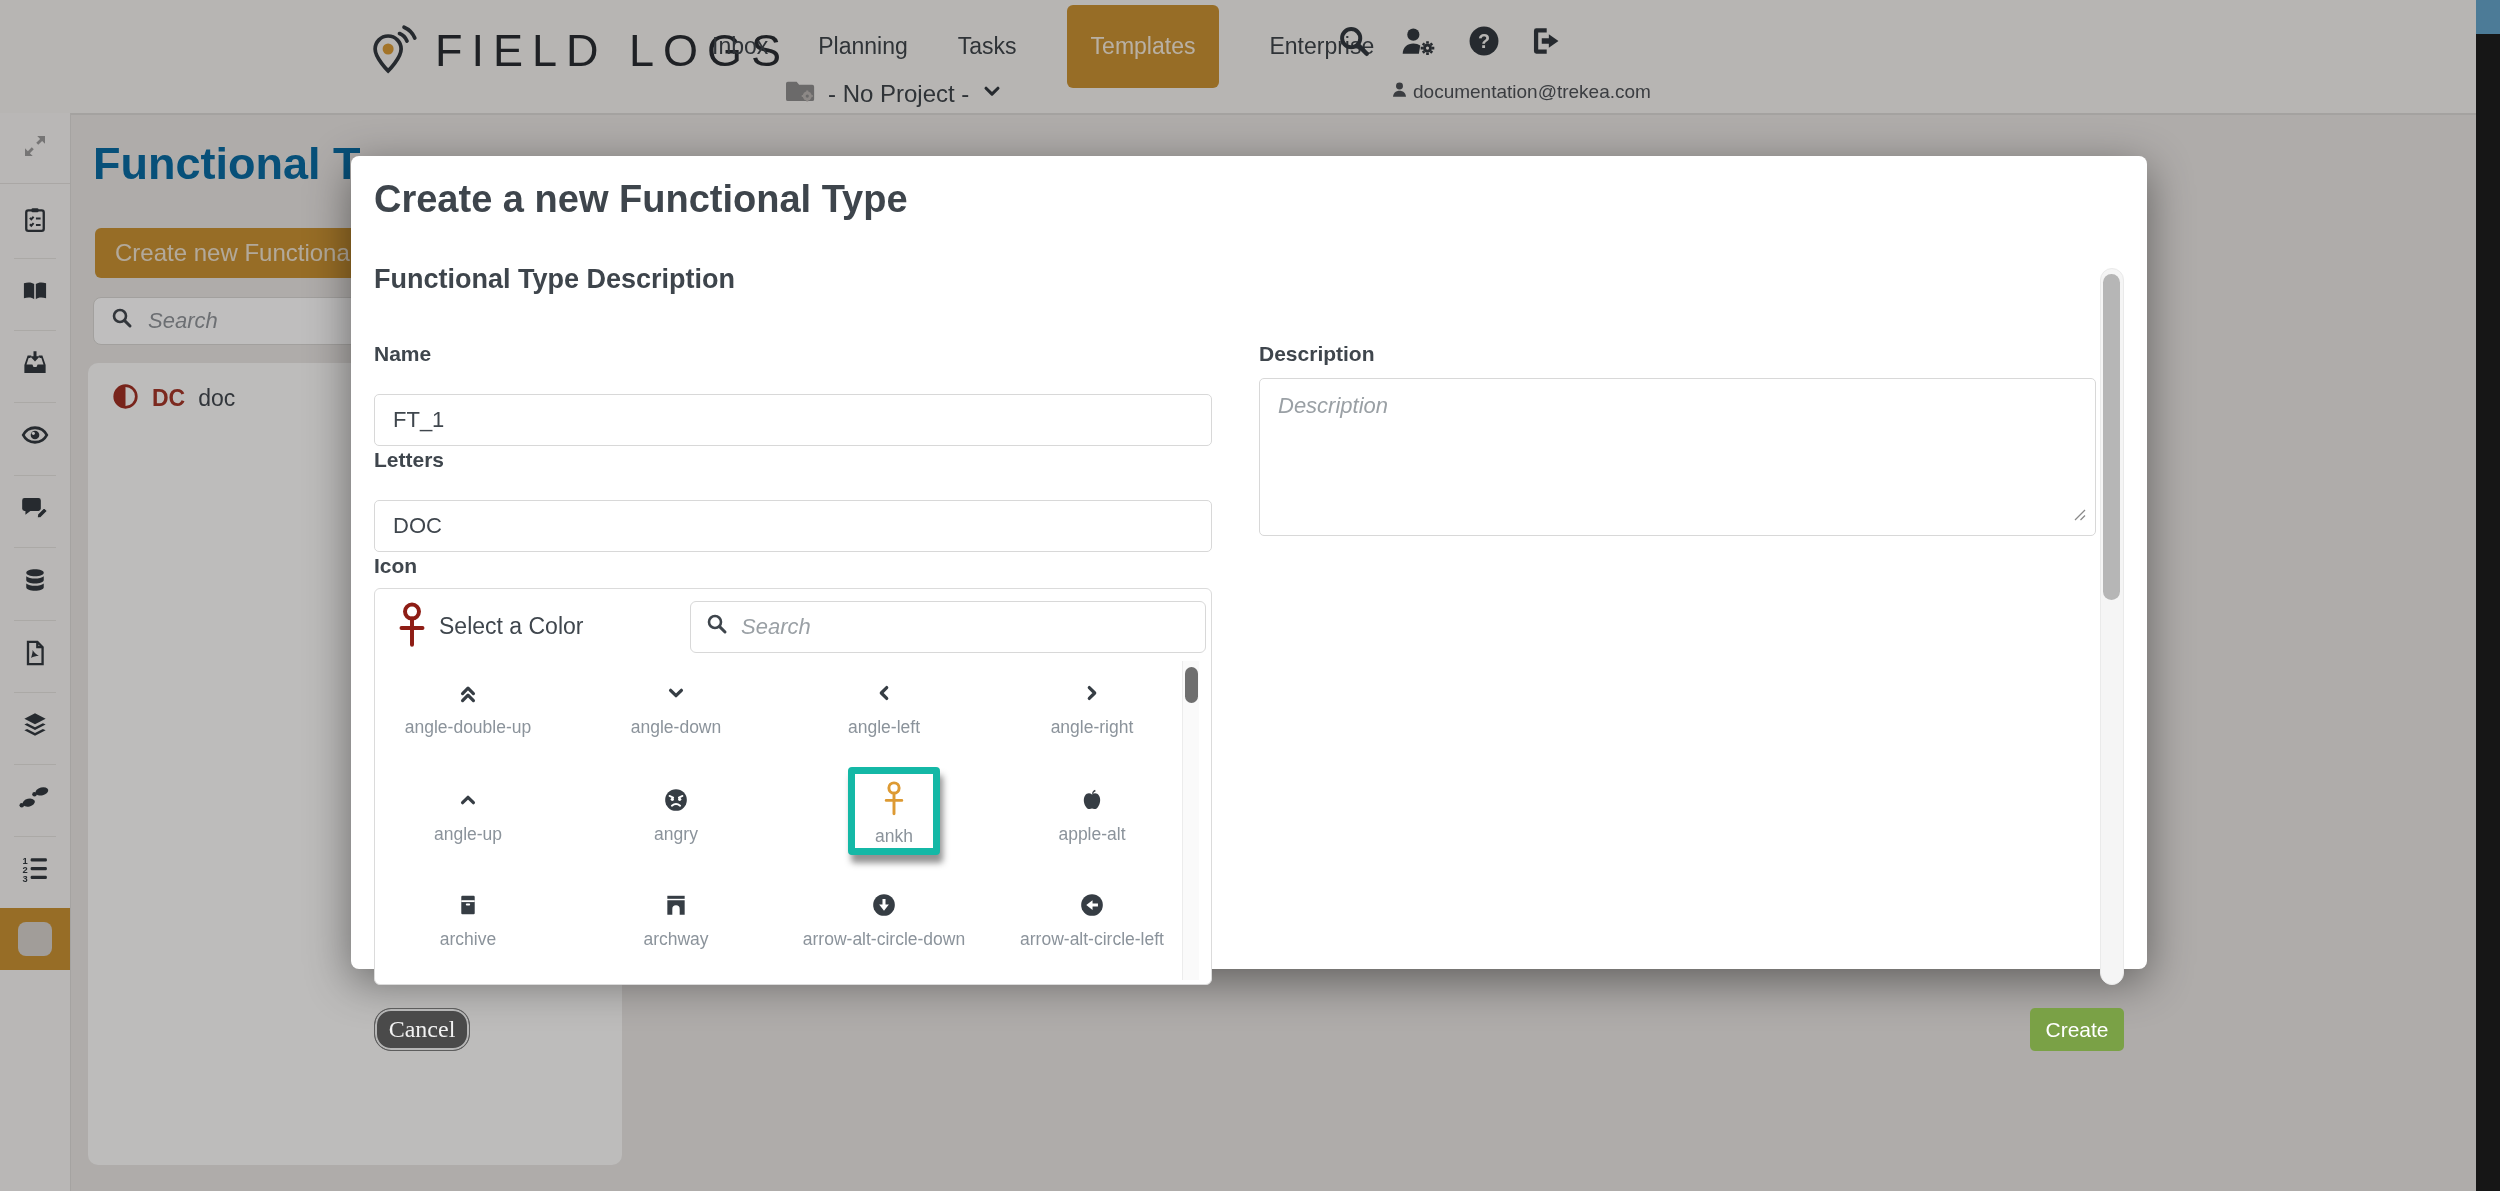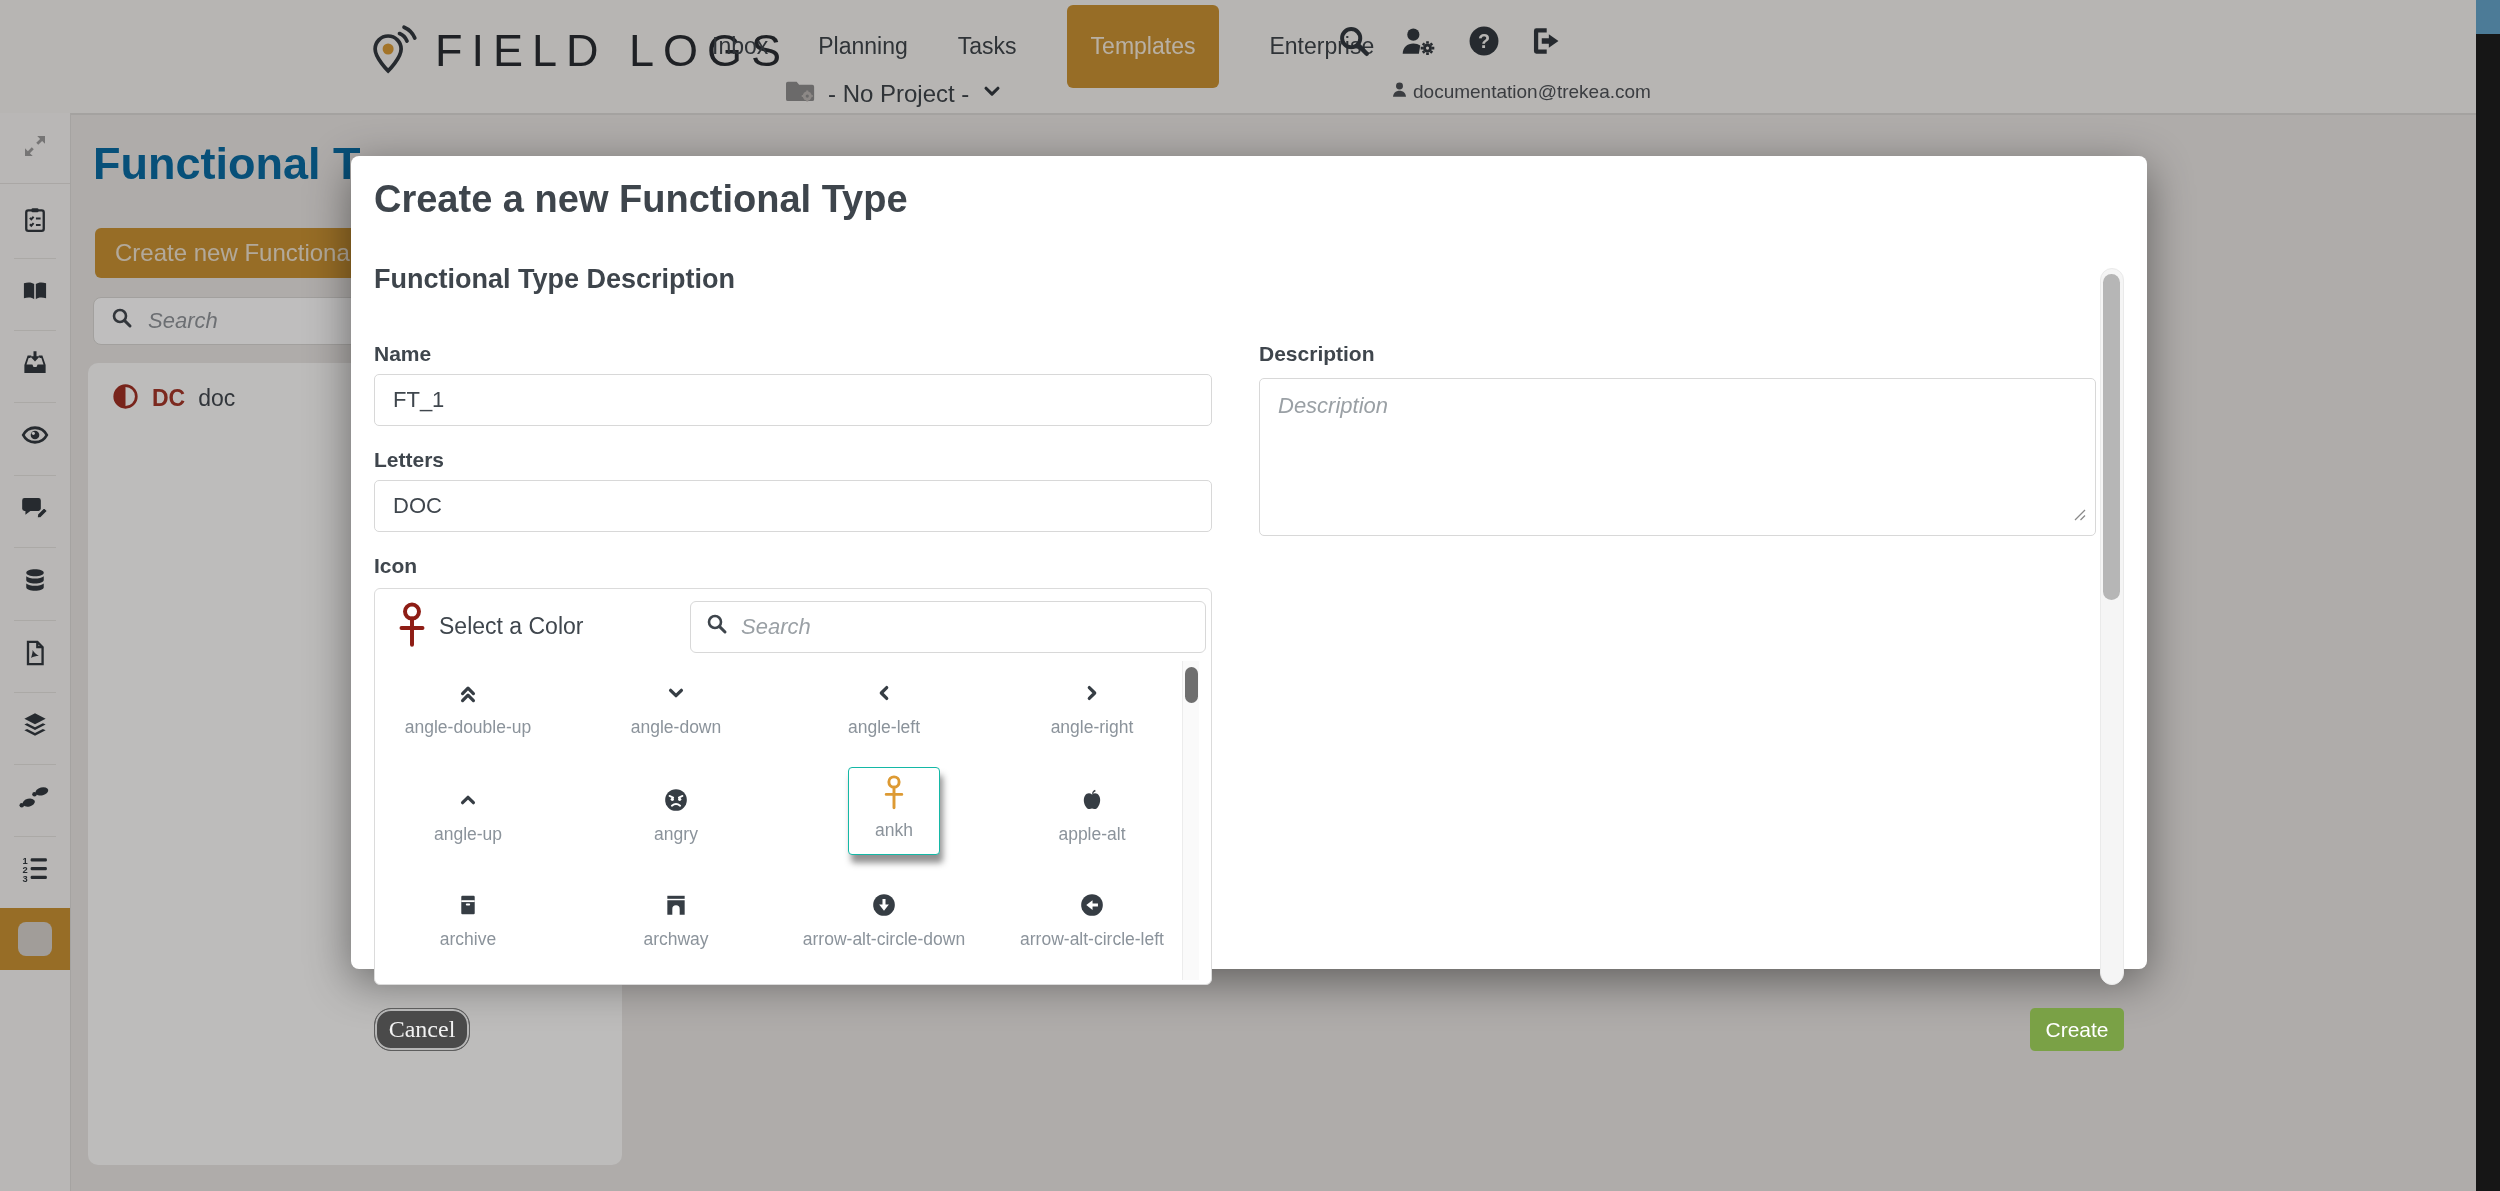--- a/index.html
+++ b/index.html
@@ -53,21 +53,21 @@
   .overlay{position:absolute;inset:0;background:rgba(18,16,14,0.27);z-index:5;}
 
   
   .modal{position:absolute;left:351px;top:156px;width:1796px;height:813px;background:#fff;
          border-radius:8px;box-shadow:0 12px 45px rgba(0,0,0,0.45);z-index:10;}
   .m-title{position:absolute;left:23px;top:22px;font-size:38px;font-weight:bold;color:#3e454c;}
   .m-section{position:absolute;left:23px;top:108px;font-size:27px;font-weight:bold;color:#3e454c;}
   .m-label{position:absolute;font-size:21px;font-weight:bold;color:#3f464d;}
   .m-input{position:absolute;height:52px;border:1px solid #d8d8d8;border-radius:5px;
            font-size:22px;color:#3f464d;padding:0 18px;box-sizing:border-box;font-family:inherit;
-           background:#fff;outline:none;}
+           background:#fff;outline:none;margin-top:20px;}
   .m-input::placeholder,.m-textarea::placeholder{font-style:italic;color:#9aa0a5;}
   .m-textarea{position:absolute;left:908px;top:222px;width:837px;height:158px;border:1px solid #d8d8d8;
               border-radius:5px;font-size:22px;color:#3f464d;padding:14px 18px;box-sizing:border-box;
               font-family:inherit;resize:none;outline:none;}
   .m-resize{position:absolute;left:1722px;top:352px;color:#8a8a8a;}
 
   
   .ipanel{position:absolute;left:23px;top:432px;width:838px;height:397px;border:1px solid #dbdbdb;
           border-radius:6px;background:#fff;box-sizing:border-box;}
   .ip-ankh{position:absolute;left:23px;top:12px;color:#8e1d15;}
@@ -76,21 +76,21 @@
              border-radius:6px;display:flex;align-items:center;gap:12px;padding-left:14px;
              box-sizing:border-box;background:#fff;}
   .ip-search span{font-size:22px;font-style:italic;color:#9aa0a5;}
   .ip-track{position:absolute;right:12px;top:72px;bottom:4px;width:16px;background:#fafafa;
             border-left:1px solid #ececec;}
   .ip-thumb{position:absolute;right:13px;top:78px;width:13px;height:36px;background:#6f6f6f;border-radius:7px;}
   .icell{position:absolute;width:190px;text-align:center;color:#363d44;cursor:pointer;}
   .icell .ilabel{display:block;margin-top:7px;font-size:17.5px;color:#8b939b;}
   .icell svg{display:inline-block;}
   .ihl{position:absolute;left:473px;top:178px;width:92px;height:88px;background:#fff;
-       border:1px solid #14b8a6;border-radius:4px;box-sizing:border-box;text-align:center;
+       border:7px solid #14b8a6;border-radius:4px;box-sizing:border-box;text-align:center;
        box-shadow:3px 8px 6px rgba(40,40,40,0.5);cursor:pointer;}
   .ihl svg{display:inline-block;margin-top:6px;color:#dd9a33;}
   .ihl .ilabel{display:block;margin-top:4px;font-size:17.5px;color:#8b939b;}
 
   
   .m-track{position:absolute;left:1749px;top:112px;width:24px;height:717px;background:#f5f5f5;
            border:1px solid #eaeaea;border-radius:13px;box-sizing:border-box;}
   .m-thumb{position:absolute;left:1752px;top:118px;width:17px;height:326px;background:#b6b6b6;border-radius:9px;}
 
   

